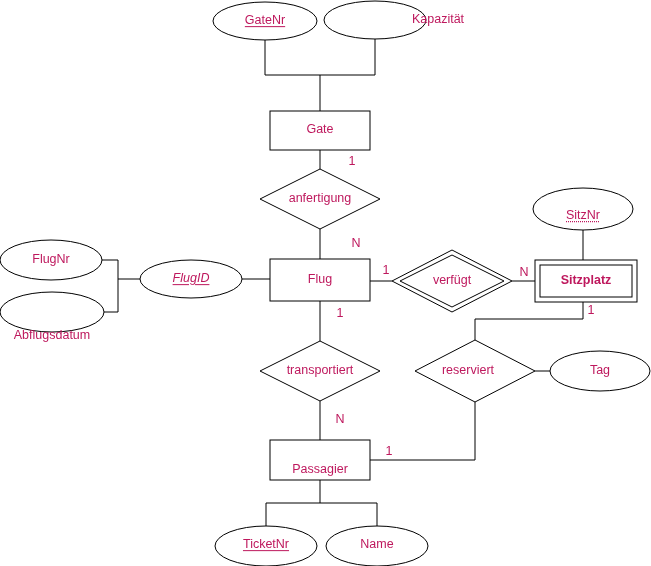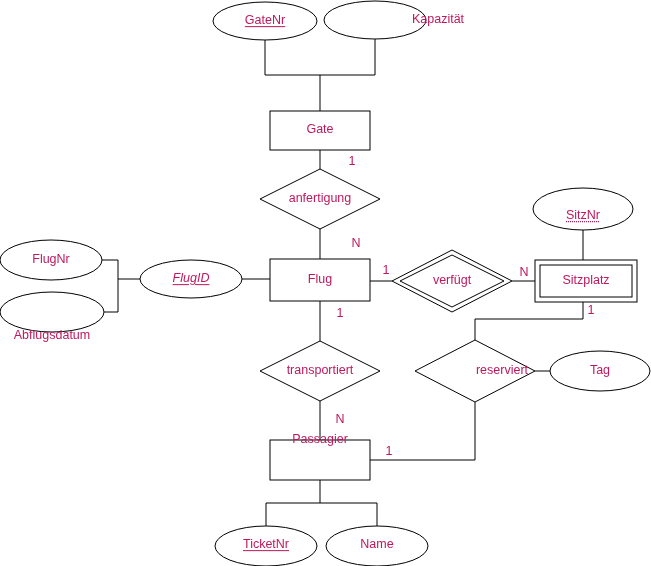--- a/index.html
+++ b/index.html
@@ -67,27 +67,27 @@
 
     <polygon class="shape" points="260,199 320,169 380,199 320,229"></polygon>
     <polygon class="shape" points="392,281 452,250 512,281 452,312"></polygon>
     <polygon class="shape" points="400,281 452,255 504,281 452,307"></polygon>
     <polygon class="shape" points="260,371 320,341 380,371 320,401"></polygon>
     <polygon class="shape" points="415,371 475,340 535,371 475,402"></polygon>
   </svg>
 
   <div class="lbl" style="left:320px; top:130px;">Gate</div>
   <div class="lbl" style="left:320px; top:280px;">Flug</div>
-  <div class="lbl" style="left:586px; top:281px;">Sitzplatz</div>
-  <div class="lbl" style="left:320px; top:440px;">Passagier</div>
+  <div class="lbl" style="left:586px; top:281px;font-weight:bold;">Sitzplatz</div>
+  <div class="lbl" style="left:320px; top:470px;">Passagier</div>
 
   <div class="lbl" style="left:320px; top:199px;">anfertigung</div>
   <div class="lbl" style="left:452px; top:281px;">verfügt</div>
   <div class="lbl" style="left:320px; top:371px;">transportiert</div>
-  <div class="lbl" style="left:502px; top:371px;">reserviert</div>
+  <div class="lbl" style="left:468px; top:371px;">reserviert</div>
 
   <div class="lbl u-solid" style="left:265px; top:21px;">GateNr</div>
   <div class="lbl" style="left:396px; top:20px;margin-left:42px;">Kapazität</div>
   <div class="lbl" style="left:51px;  top:260px;">FlugNr</div>
   <div class="lbl" style="left:52px;  top:312px;margin-top:24px;">Abflugsdatum</div>
   <div class="lbl u-solid" style="left:191px; top:279px;font-style:italic;">FlugID</div>
   <div class="lbl u-dotted" style="left:583px; top:208px;">SitzNr</div>
   <div class="lbl" style="left:600px; top:371px;">Tag</div>
   <div class="lbl u-solid" style="left:266px; top:545px;">TicketNr</div>
   <div class="lbl" style="left:377px; top:545px;">Name</div>

